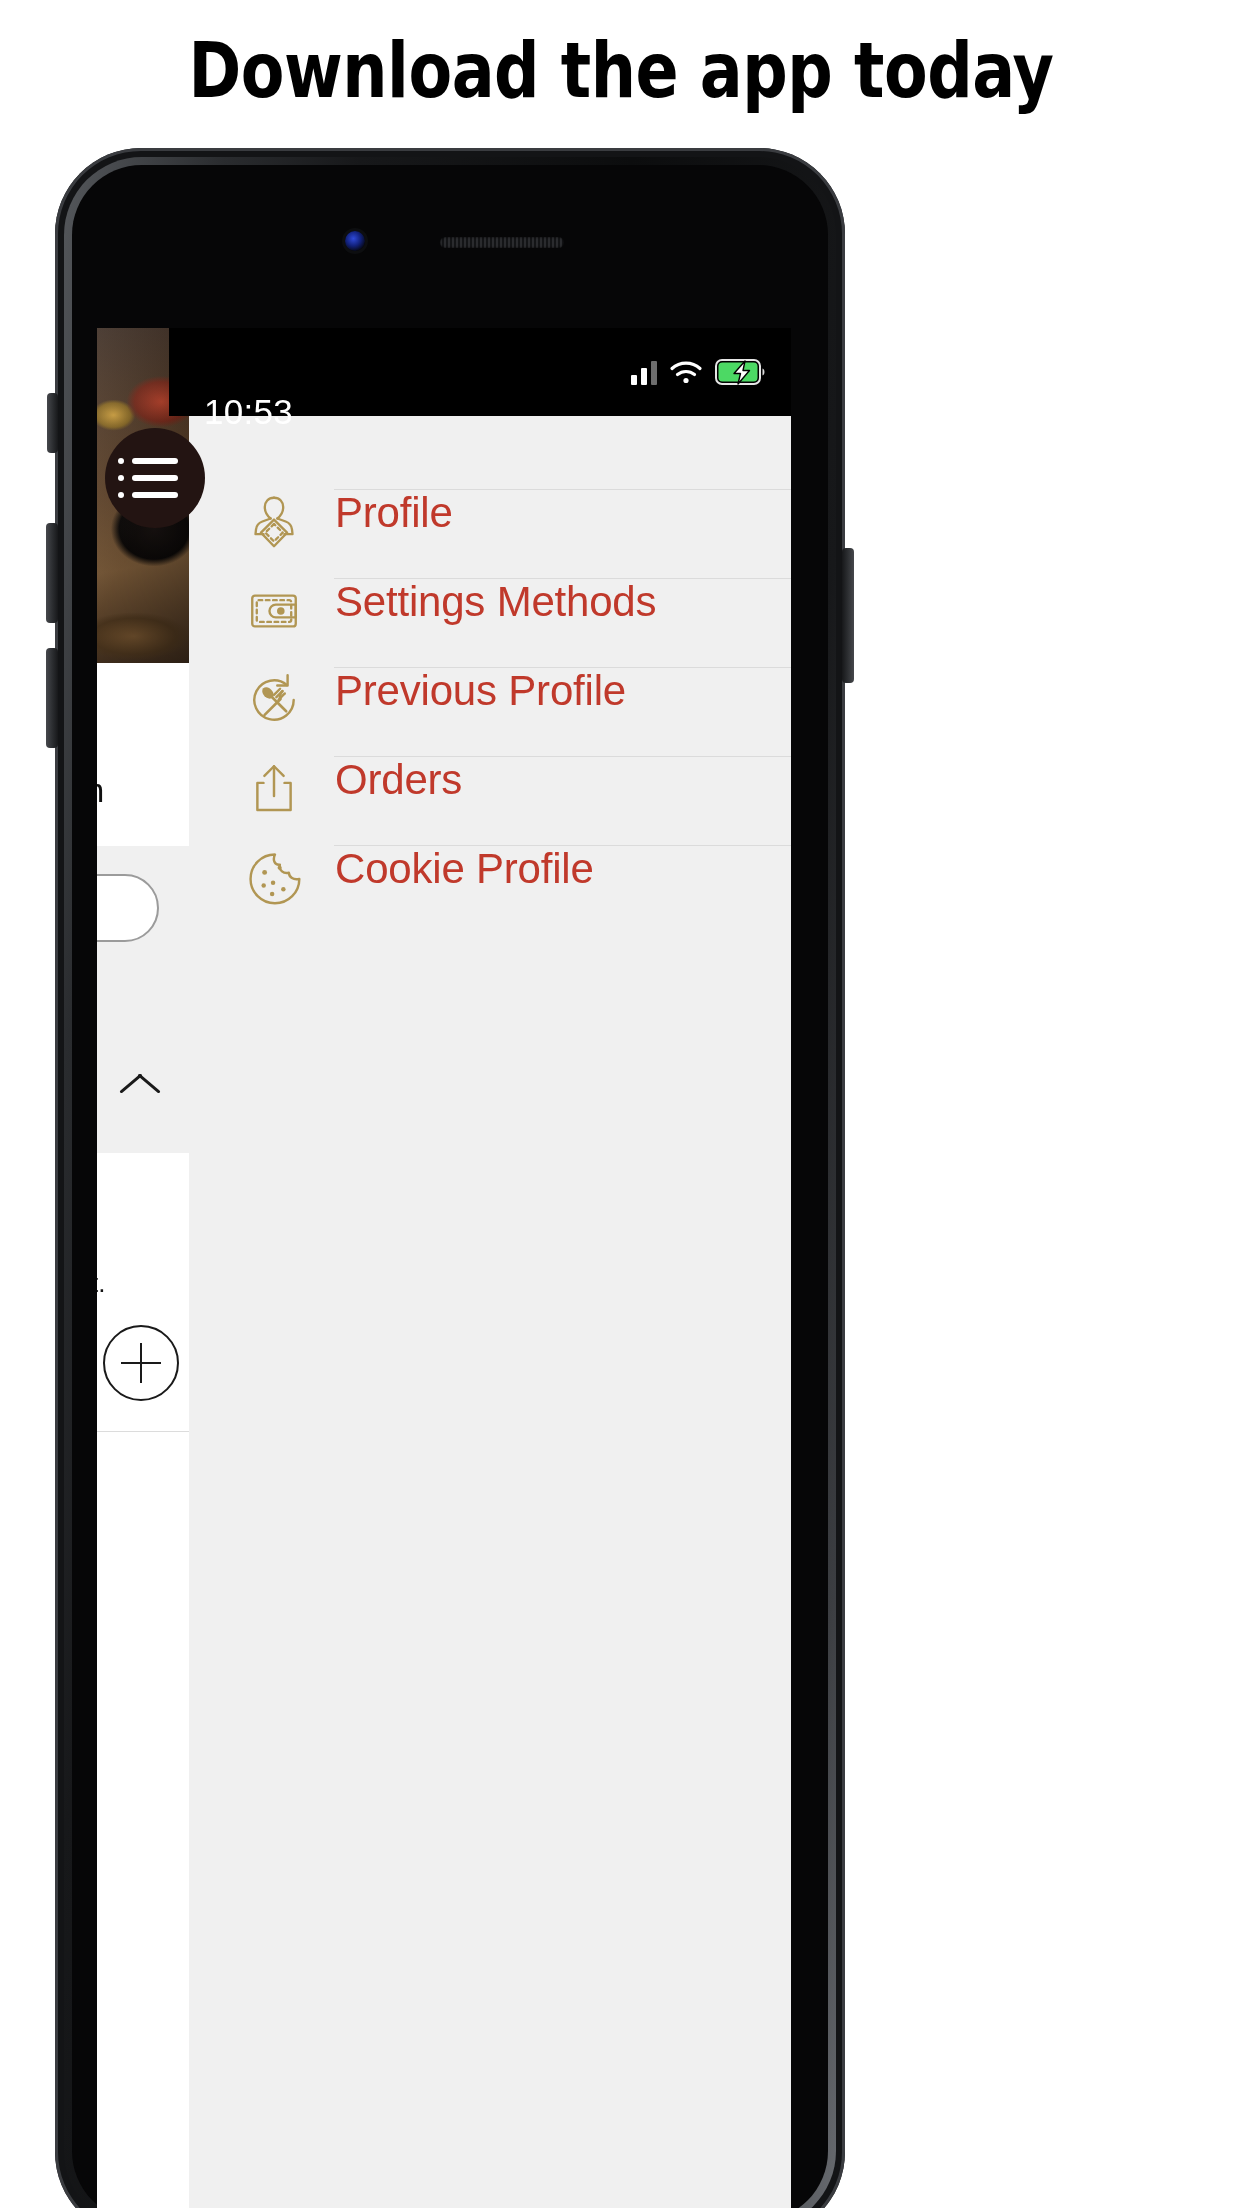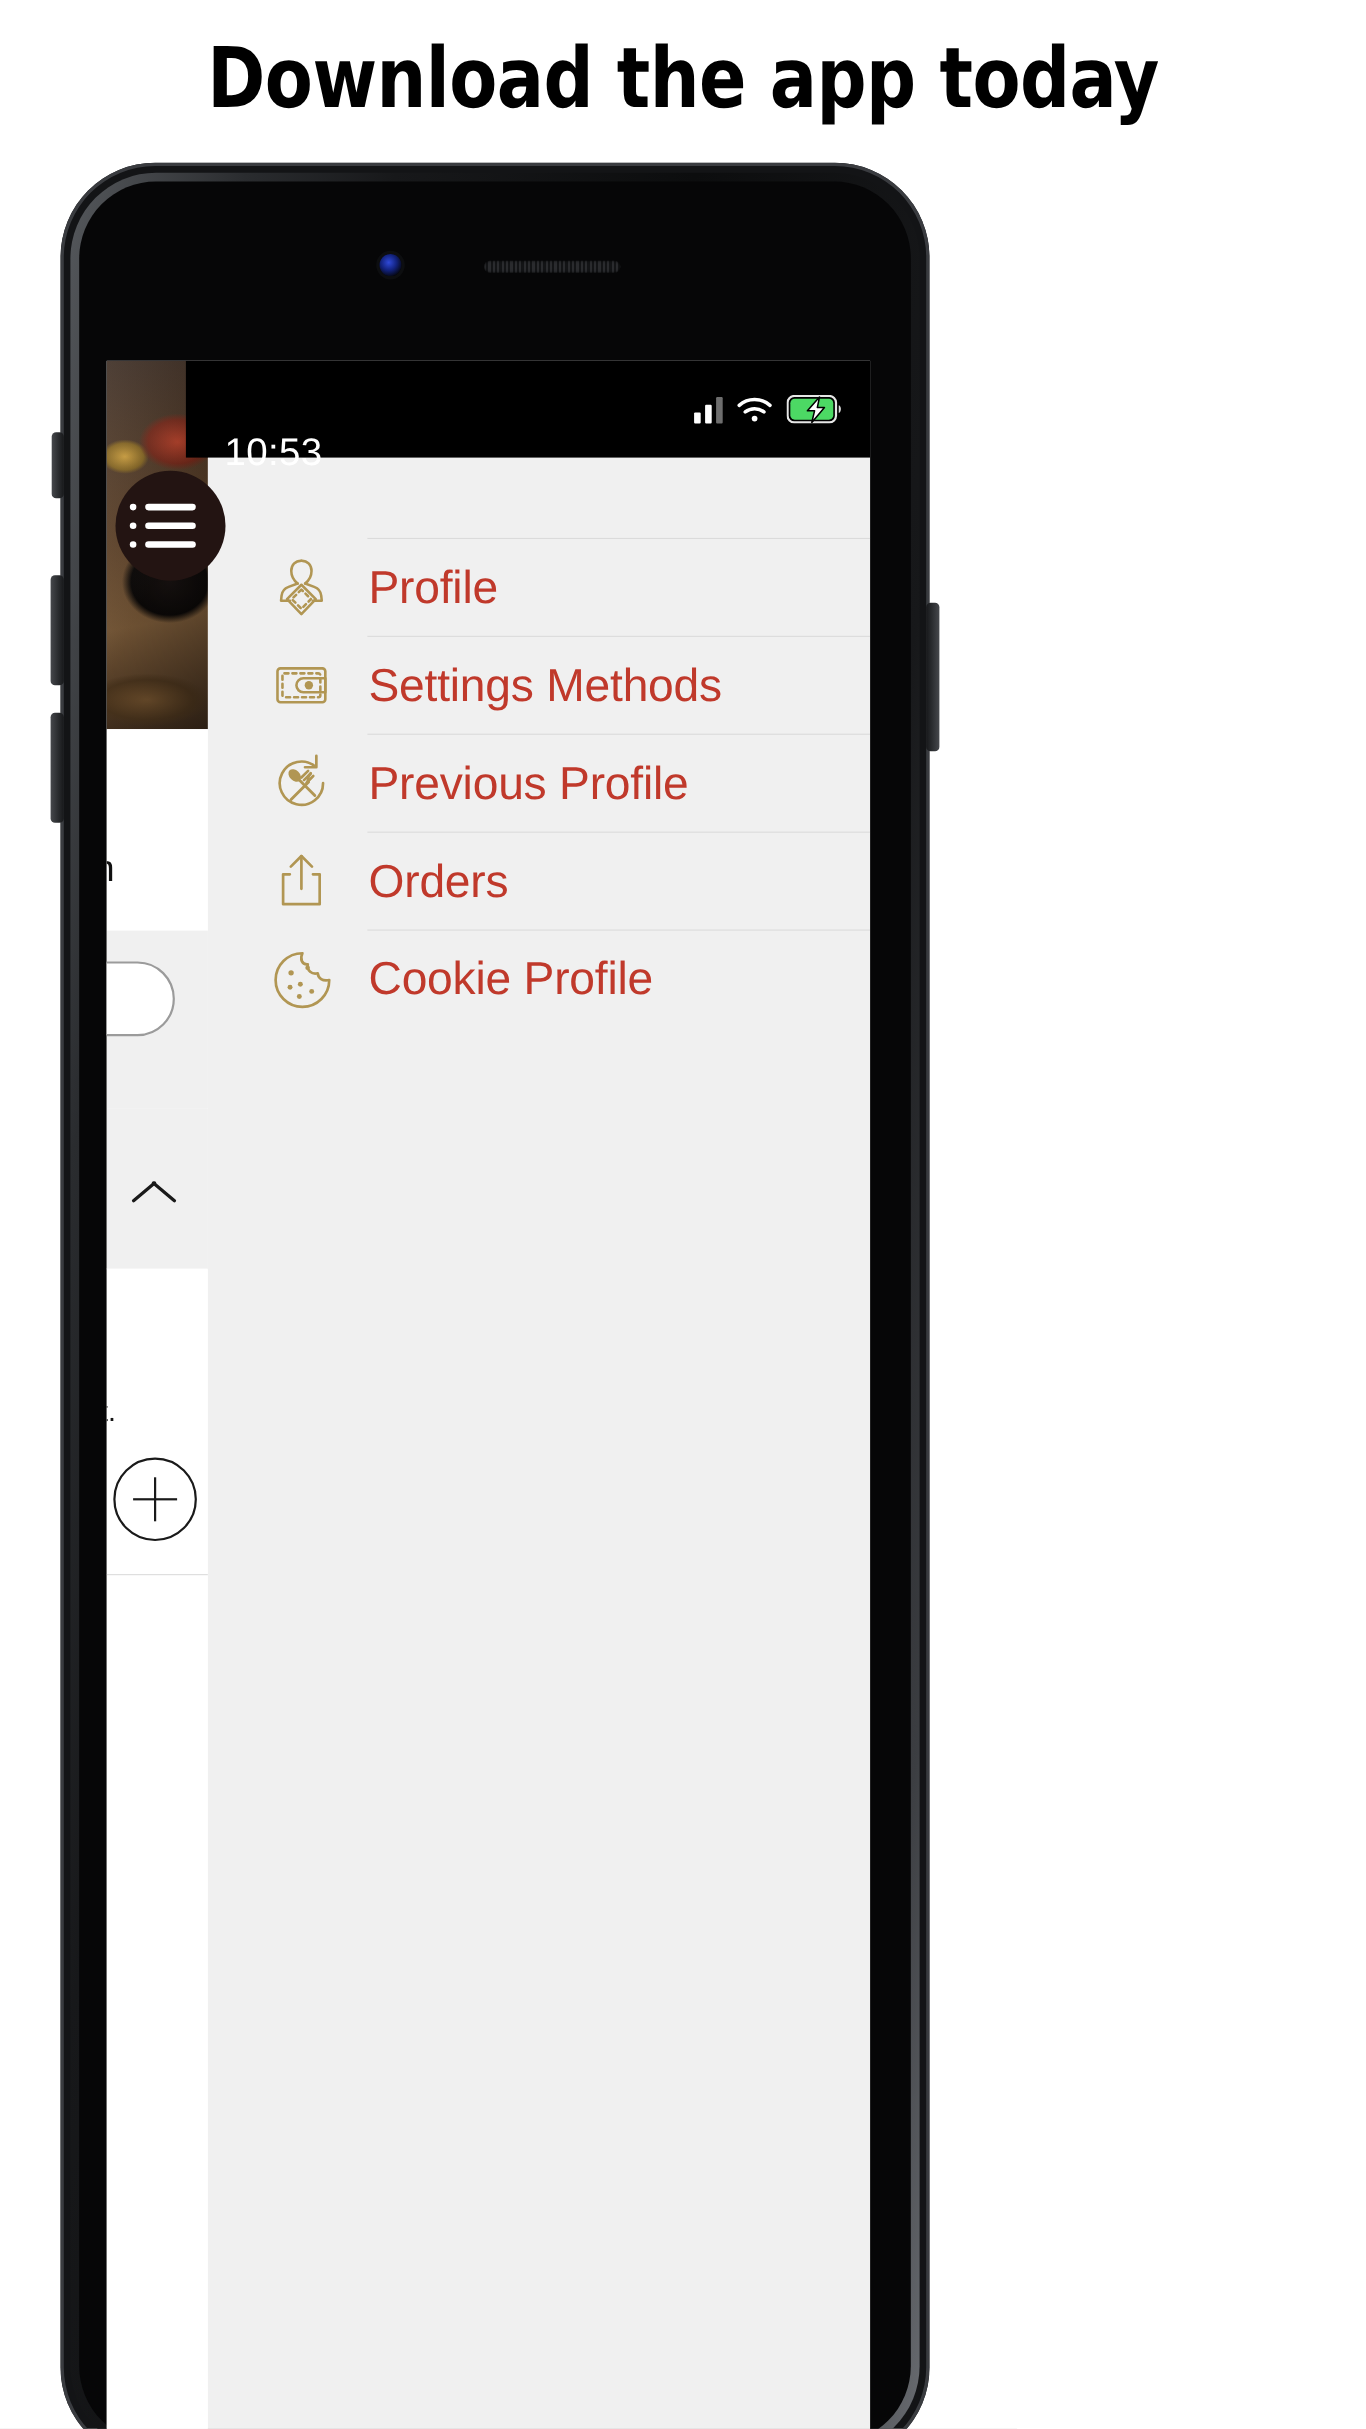--- a/index.html
+++ b/index.html
@@ -293,21 +293,21 @@
     right: 0;
     bottom: 0;
     background: #f0f0f0;
     z-index: 6;
   }
   .drawer-top-pad { height: 73px; }
 
   .menu-item {
     position: relative;
     display: flex;
-    align-items: center;
+    align-items: flex-start;
     height: 89px;
     padding-left: 52px;
   }
   .menu-item .sep {
     position: absolute;
     left: 145px;
     right: 0;
     top: 0;
     height: 1px;
     background: #dbdbdb;

